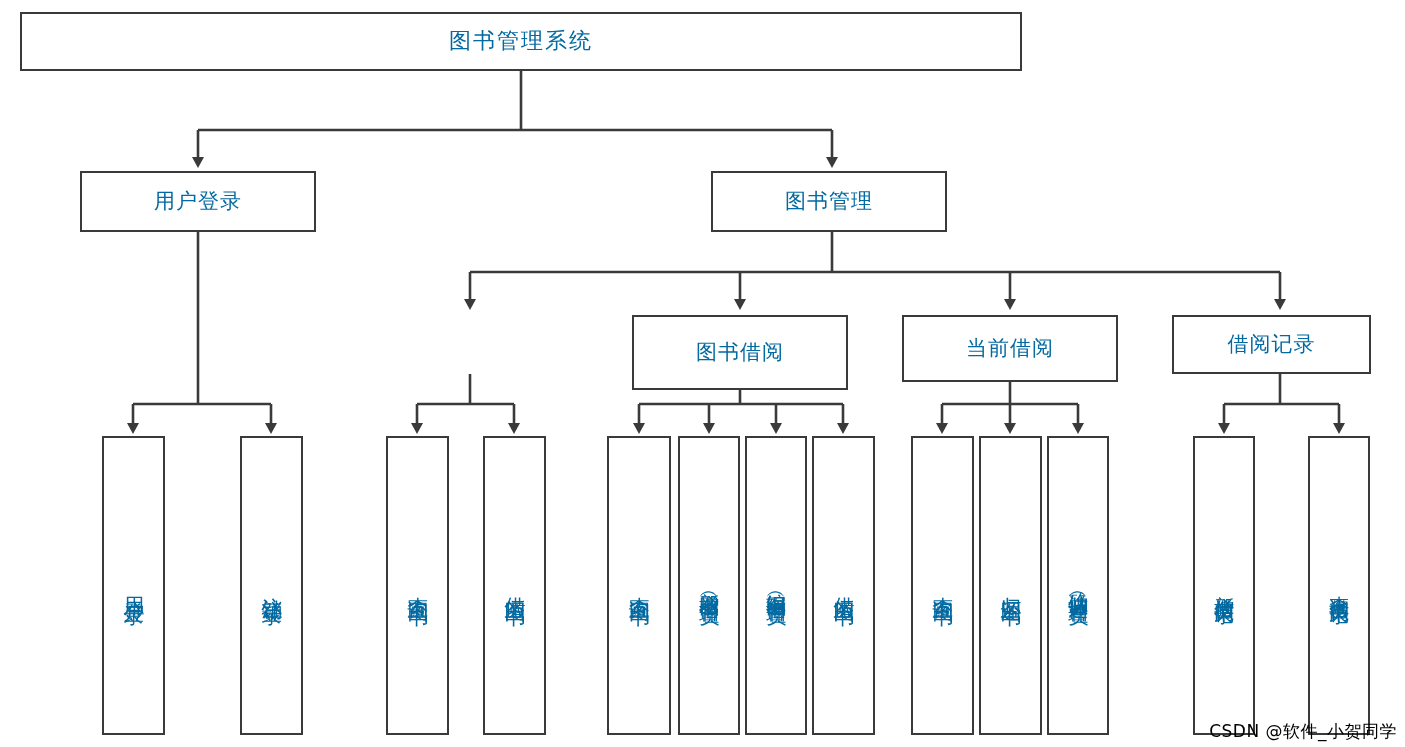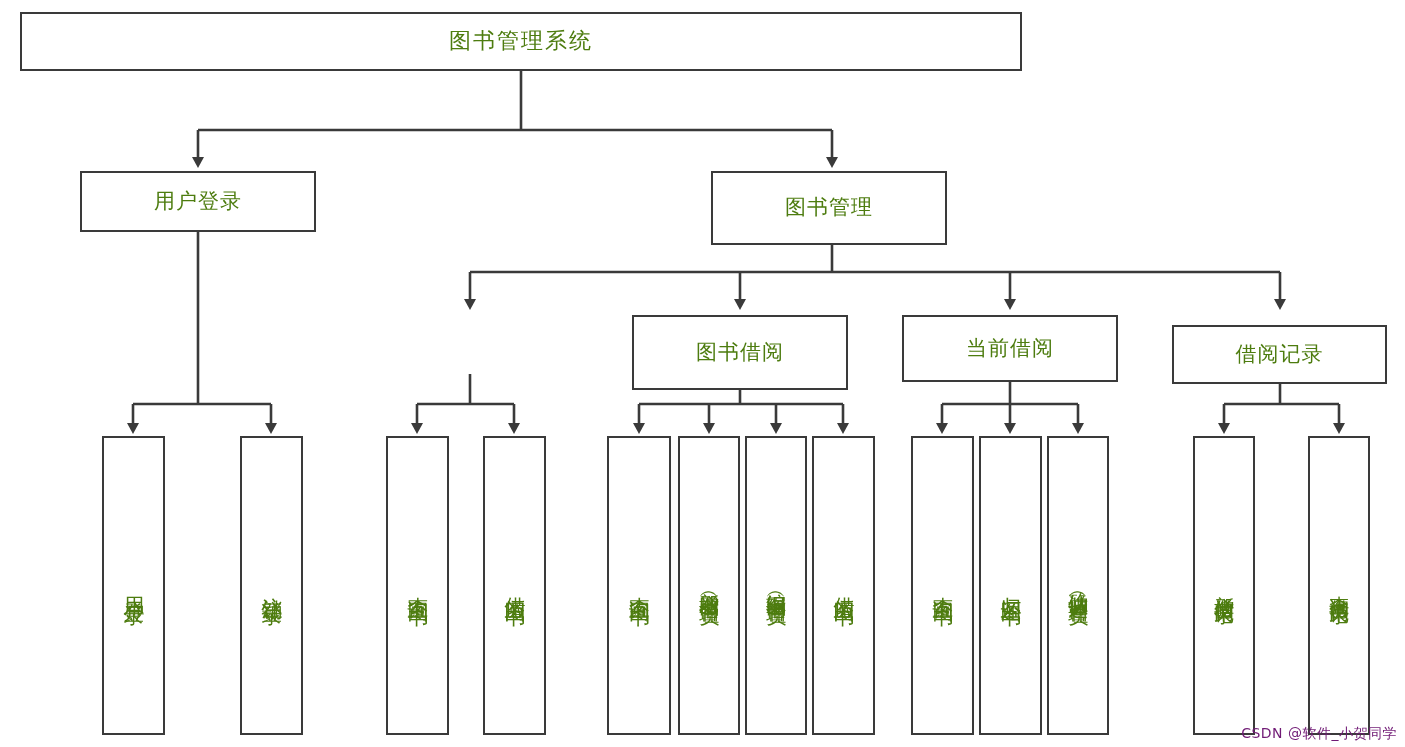--- a/index.html
+++ b/index.html
@@ -14,21 +14,21 @@
   #wires{position:absolute;left:0;top:0;width:1405px;height:747px;}
 
   .node{
     position:absolute;
     box-sizing:border-box;
     background:#ffffff;
     border:2.5px solid #3a3a3a;
     display:flex;
     align-items:center;
     justify-content:center;
-    color:#4d7c0f;
+    color:#0369a1;
     text-align:center;
   }
   .node.horiz .label{
     font-size:21px;
     line-height:1.2;
     letter-spacing:1px;
     white-space:nowrap;
   }
   .node.root .label{font-size:22px;letter-spacing:2px;}
   .node.vert{
@@ -43,22 +43,22 @@
     line-height:1.28;
     letter-spacing:3px;
     white-space:nowrap;
     max-height:100%;
   }
   .node.vert.tall .label{font-size:20px;letter-spacing:2px;}
 
   #watermark{
     position:absolute;
     right:8px;bottom:4px;
-    font-size:14px;
-    color:#701a75;
+    font-size:17px;
+    color:#000000;
     letter-spacing:0.5px;
     white-space:nowrap;
     user-select:none;
   }
 </style>
 </head>
 <body>
 
 <div id="diagram">
 
@@ -112,31 +112,31 @@
     </g>
   </svg>
 
   <div class="node root horiz" style="left:20px;top:12px;width:1002px;height:59px;">
     <span class="label">图书管理系统</span>
   </div>
 
   <div class="node horiz" style="left:80px;top:171px;width:236px;height:61px;">
     <span class="label">用户登录</span>
   </div>
-  <div class="node horiz" style="left:711px;top:171px;width:236px;height:74px;">
+  <div class="node horiz" style="left:711px;top:171px;width:236px;height:61px;">
     <span class="label">图书管理</span>
   </div>
 
   <div class="node horiz" style="left:632px;top:315px;width:216px;height:75px;">
     <span class="label">图书借阅</span>
   </div>
   <div class="node horiz" style="left:902px;top:315px;width:216px;height:67px;">
     <span class="label">当前借阅</span>
   </div>
-  <div class="node horiz" style="left:1172px;top:315px;width:215px;height:59px;margin-top:10px;">
+  <div class="node horiz" style="left:1172px;top:315px;width:199px;height:59px;">
     <span class="label">借阅记录</span>
   </div>
 
   <div class="node vert" style="left:102px;top:436px;width:63px;height:299px;">
     <span class="label">用户登录</span>
   </div>
   <div class="node vert" style="left:240px;top:436px;width:63px;height:299px;">
     <span class="label">注销登录</span>
   </div>
 

